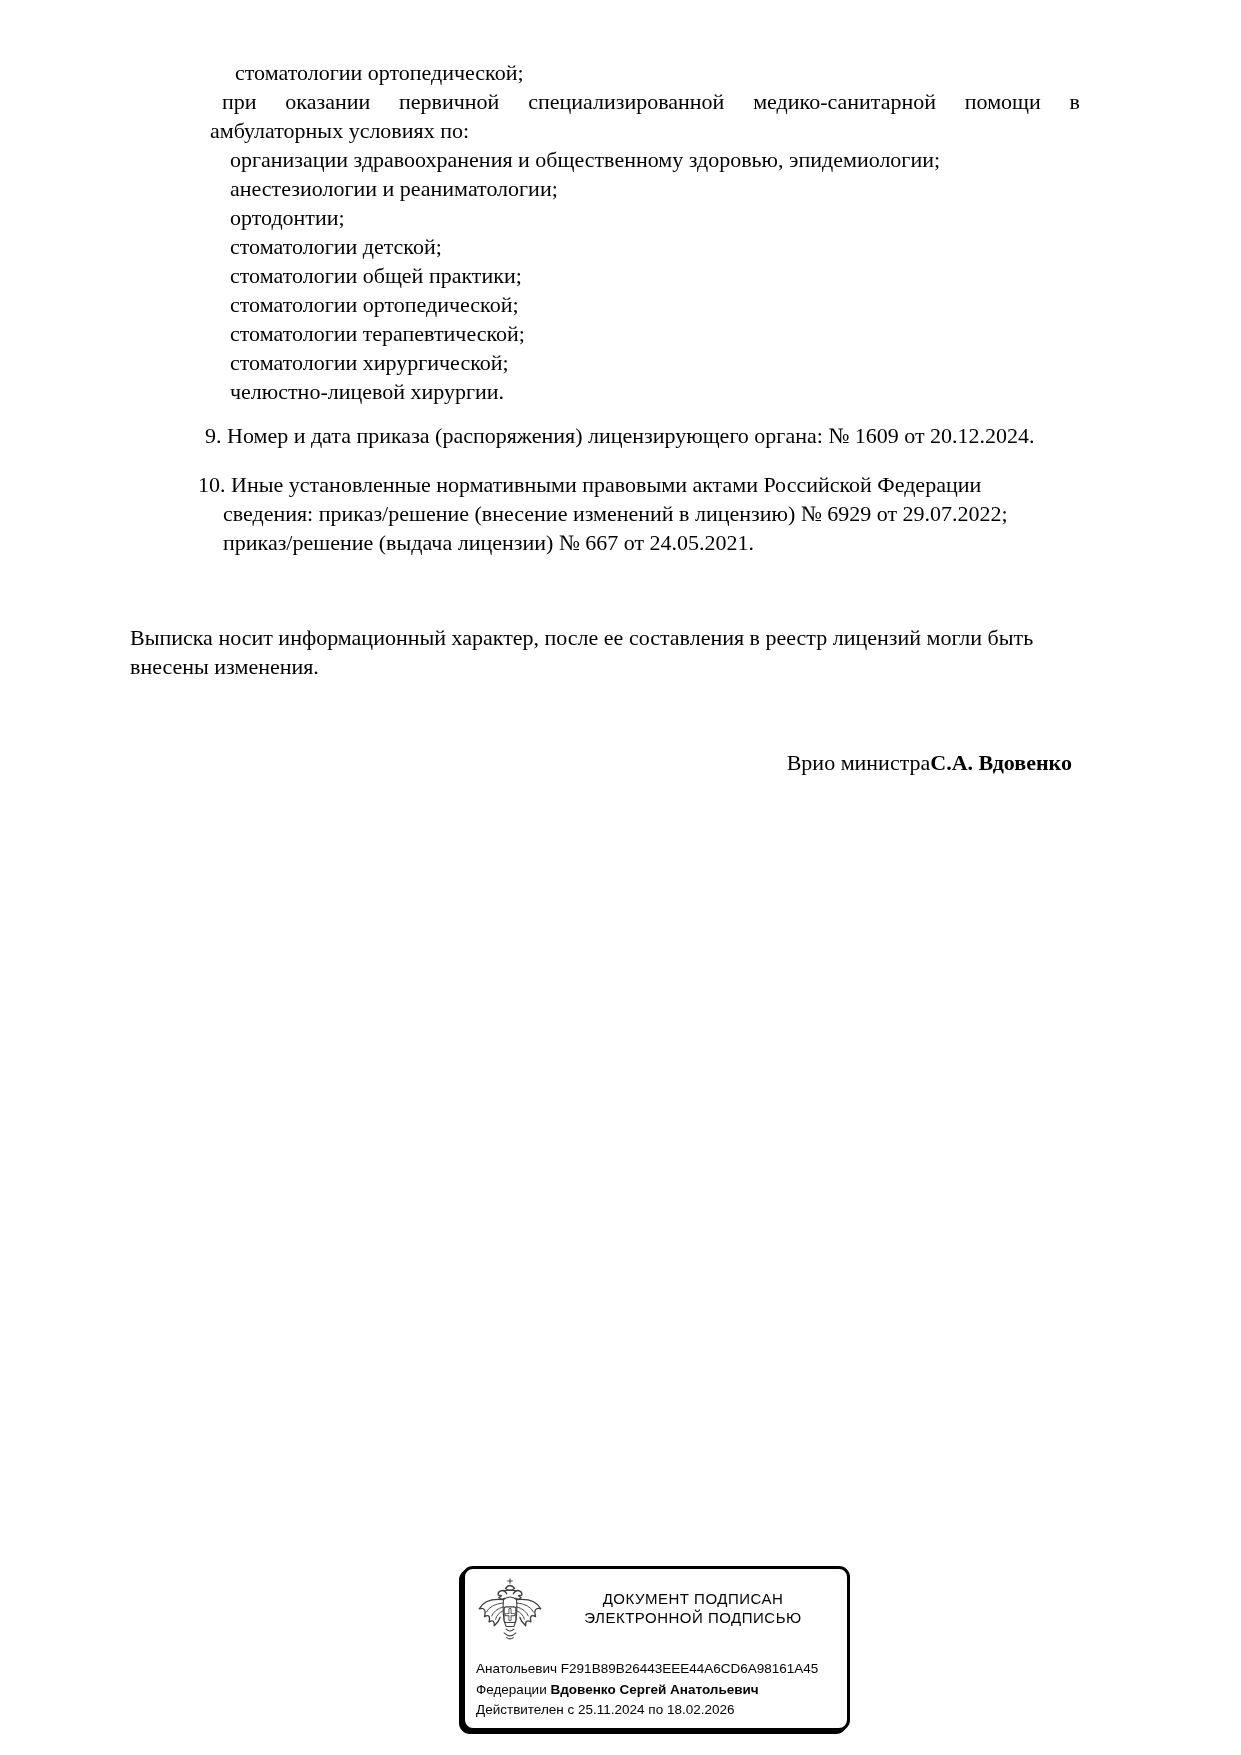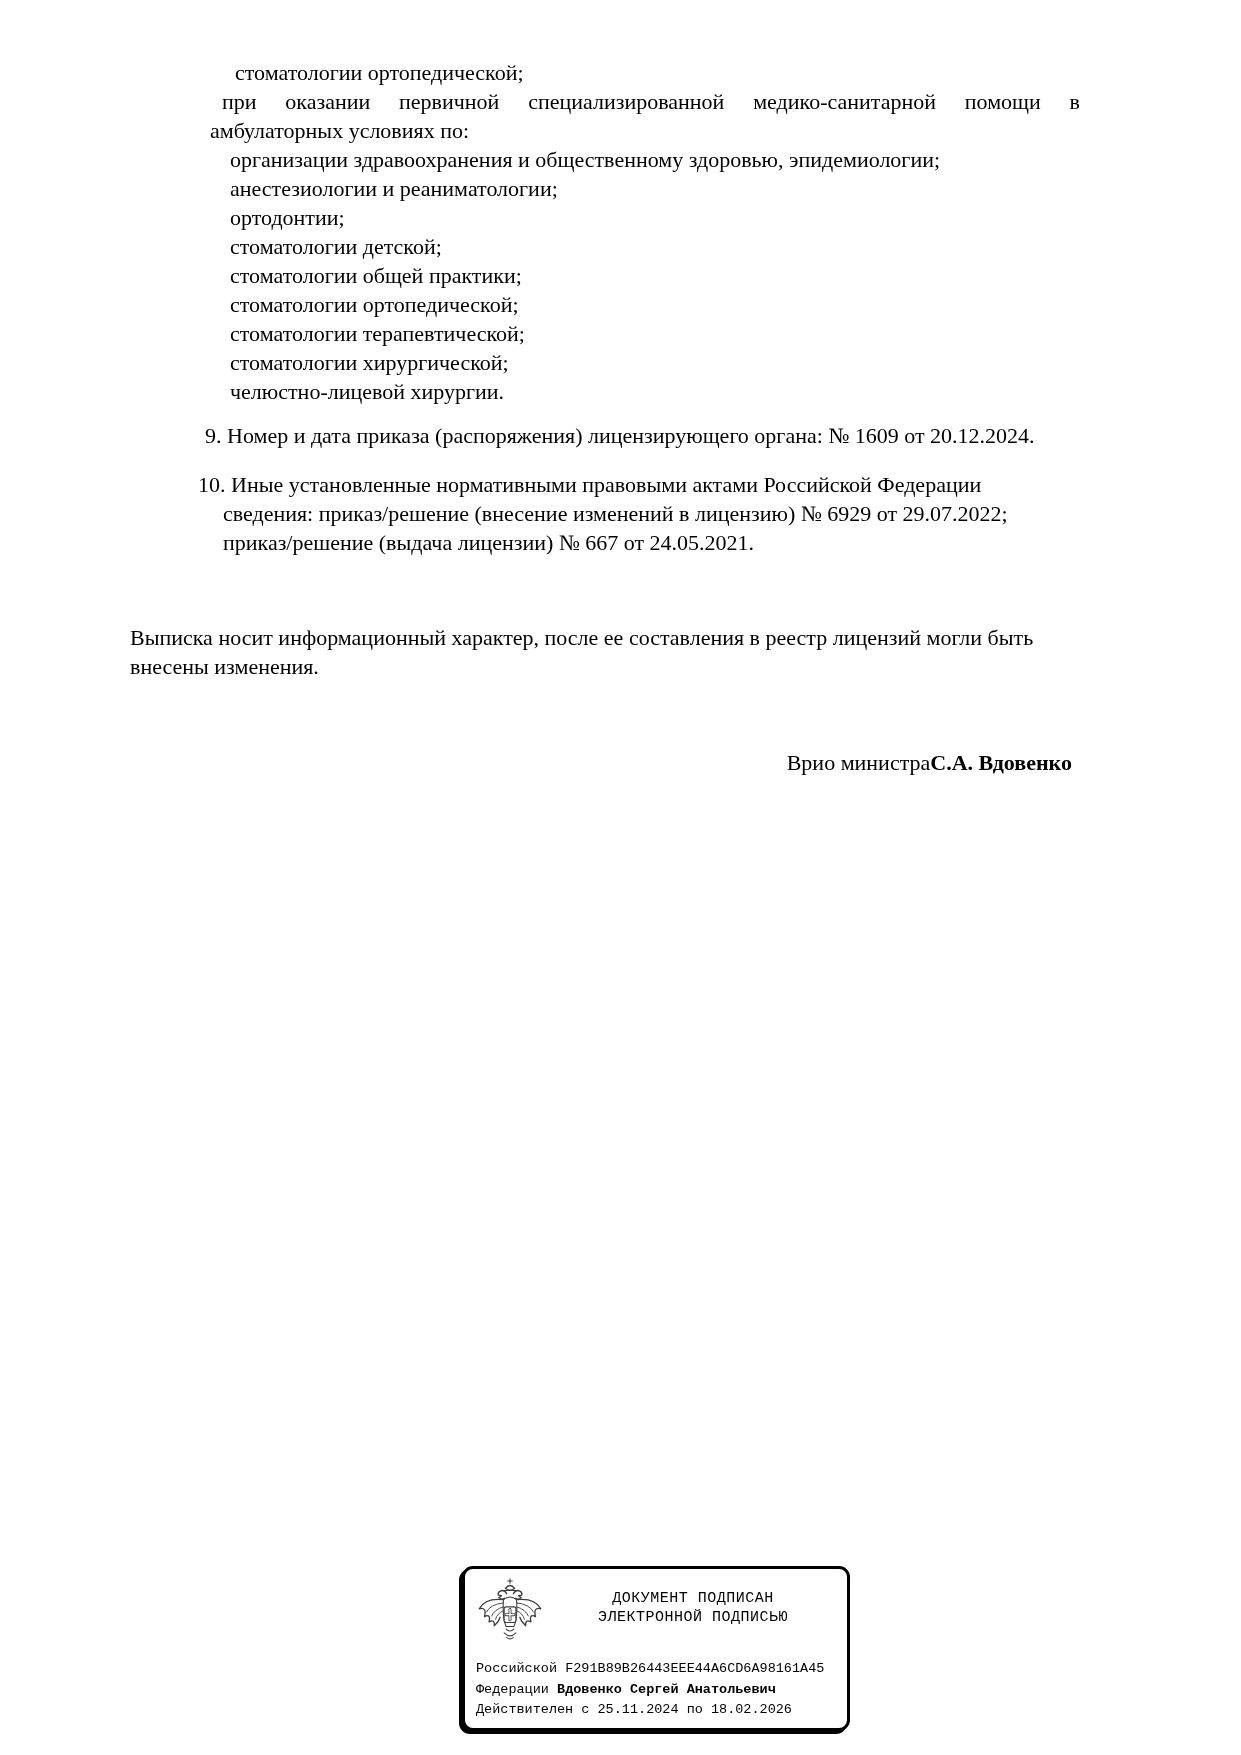--- a/index.html
+++ b/index.html
@@ -37,21 +37,21 @@
   
   .stamp{
     position:absolute;
     left:462px;top:1566px;
     width:388px;height:165px;
     box-sizing:border-box;
     border:3px solid #000;
     border-radius:11px;
     background:#fff;
     box-shadow:-3px 3px 0 0 #000;
-    font-family:Liberation Mono, monospace;
+    font-family:Liberation Sans, sans-serif;
   }
   .stamp-emblem{
     position:absolute;left:12px;top:9px;
     width:66px;height:72px;
   }
   .stamp-title{
     position:absolute;left:82px;right:8px;top:20px;
     text-align:center;
     font-size:15px;line-height:19px;
     letter-spacing:0.5px;
@@ -130,19 +130,19 @@
           <path d="M50 48 v16 M44 56 h12" stroke-width="4.5" stroke="#3c3c3c"></path>
           <path d="M50 48 v16 M44 56 h12" stroke-width="2" stroke="#ffffff"></path>
         </g>
       </svg>
     </span>
     <div class="stamp-title">
       <div>ДОКУМЕНТ ПОДПИСАН</div>
       <div>ЭЛЕКТРОННОЙ ПОДПИСЬЮ</div>
     </div>
     <div class="stamp-details">
-      <div><span>Российской</span> <span>F291B89B26443EEE44A6CD6A98161A45</span></div>
+      <div><span>Анатольевич</span> <span>F291B89B26443EEE44A6CD6A98161A45</span></div>
       <div><span>Федерации</span> <b>Вдовенко Сергей Анатольевич</b></div>
       <div>Действителен с 25.11.2024 по 18.02.2026</div>
     </div>
   </div>
 
 </div>
 
 </body></html>

